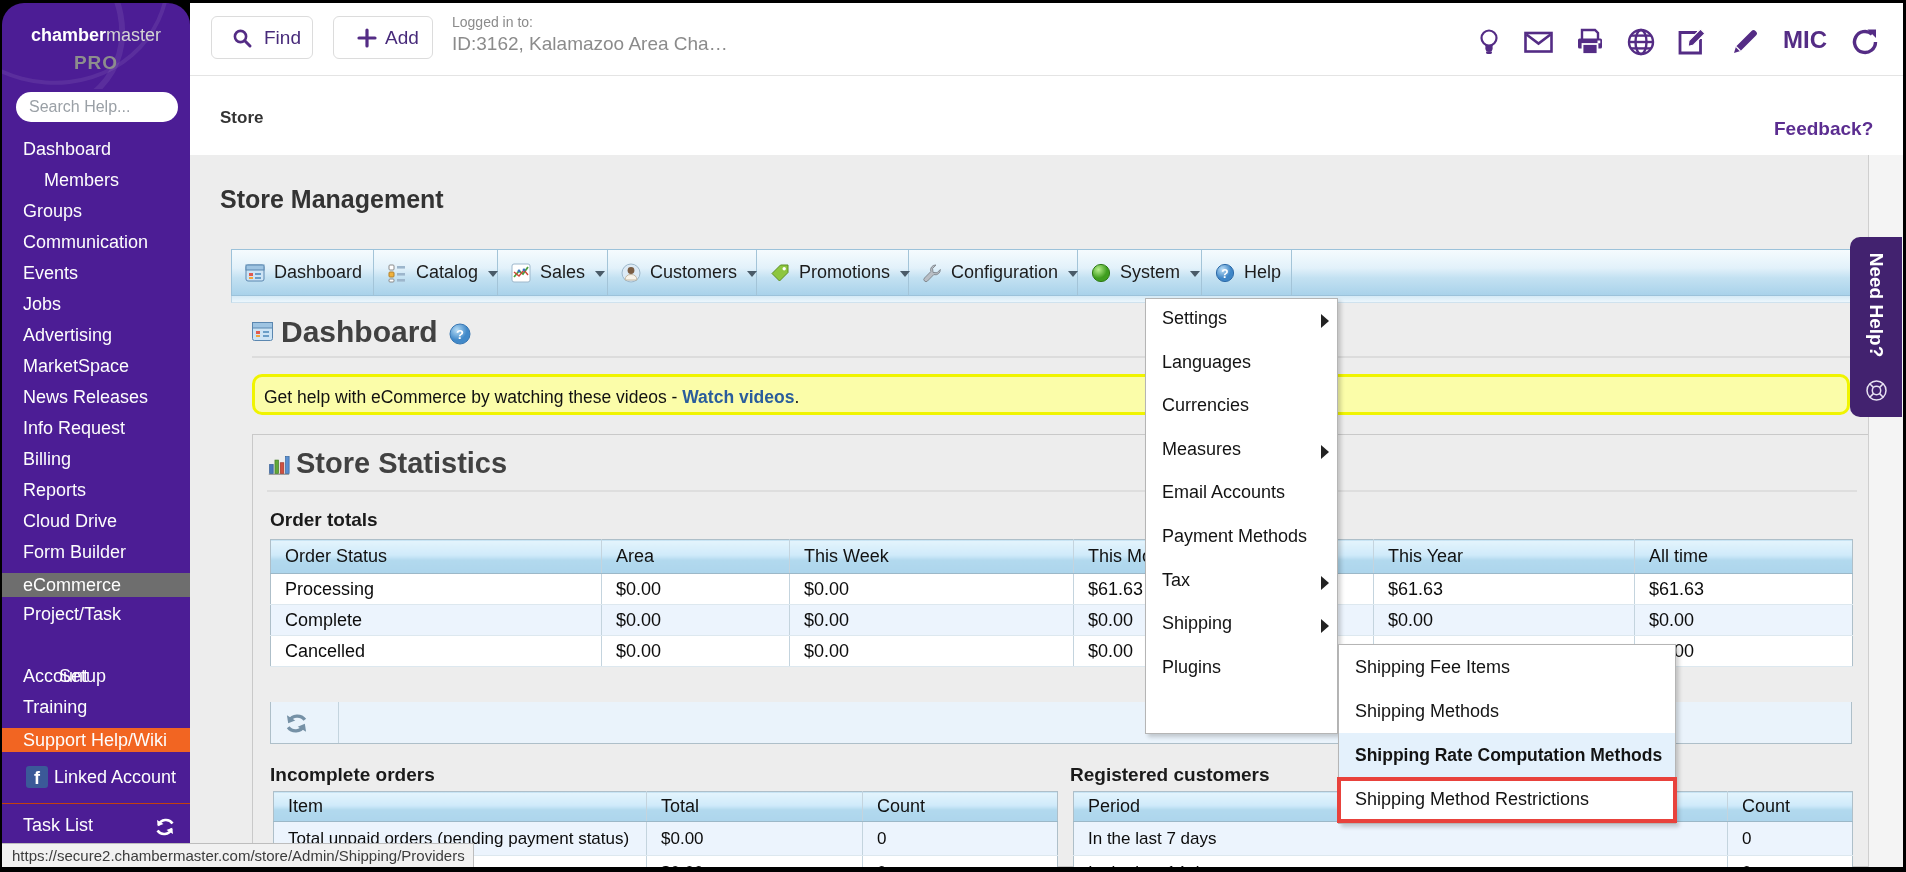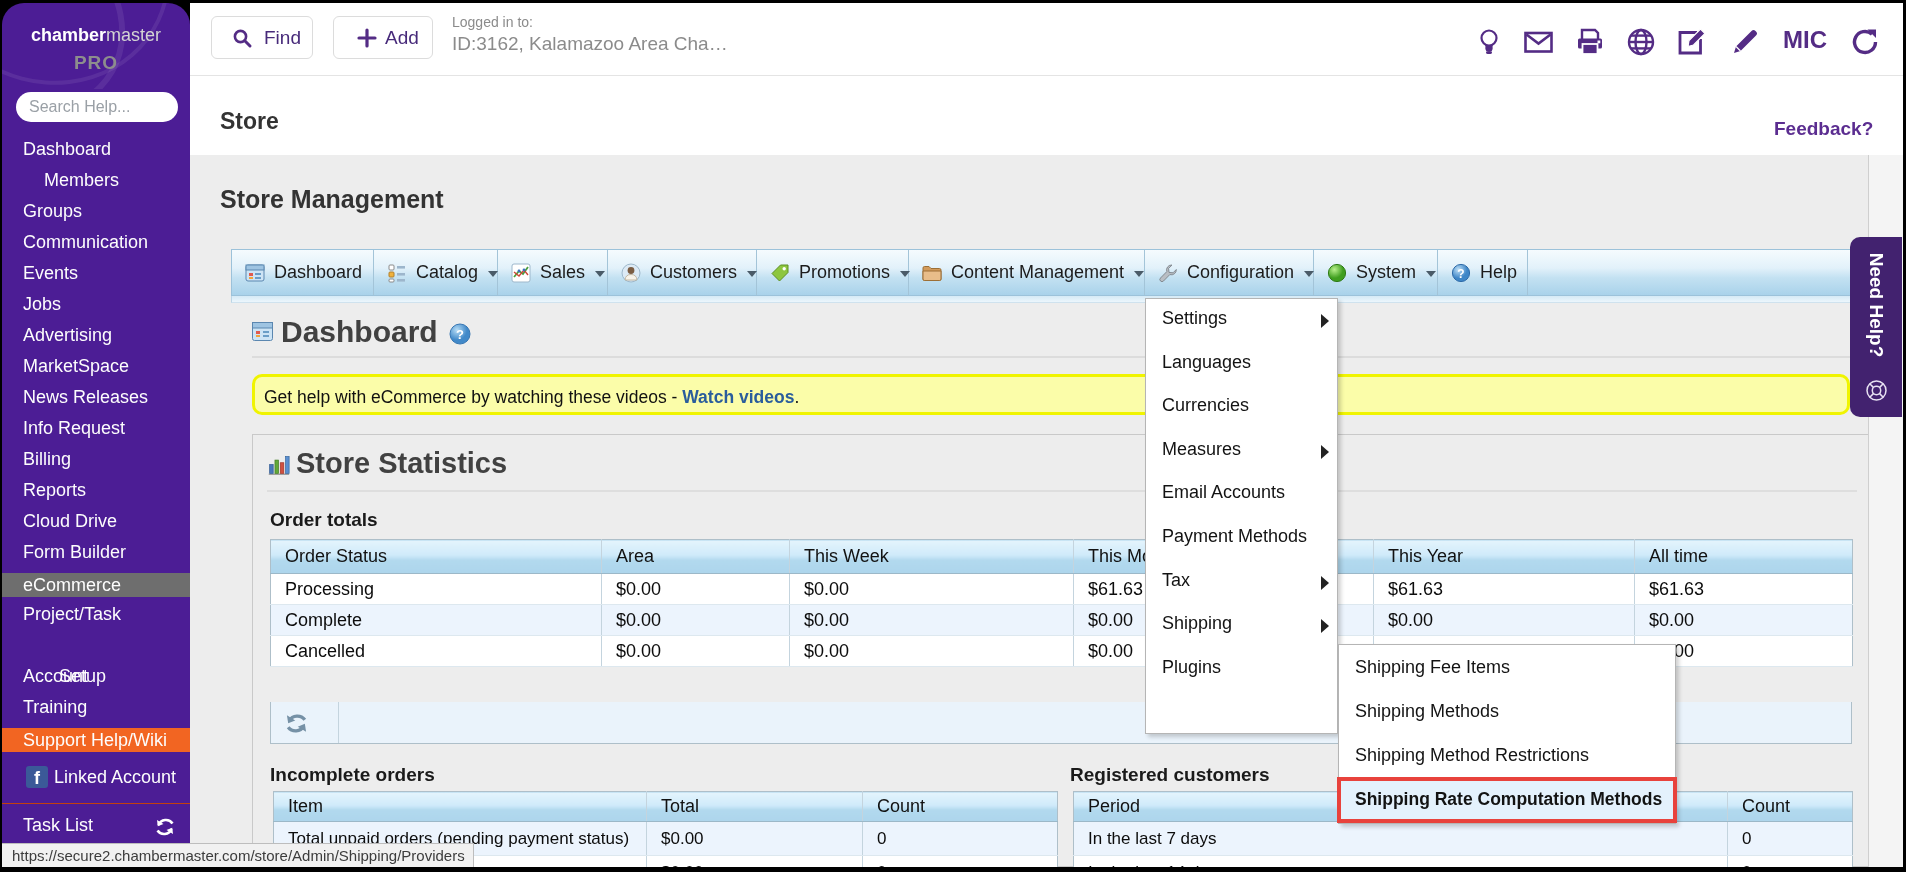--- a/index.html
+++ b/index.html
@@ -27,21 +27,21 @@
 #topdiv { position:absolute; left:0; top:72px; width:1713px; height:1px; background:#e4e4e4; }
 .btn { position:absolute; top:13px; height:43px; border:1px solid #dcdcdc; border-radius:6px; background:#fff; color:#472a7a; font-size:19px; }
 #btnFind { left:21px; width:102px; }
 #btnAdd { left:143px; width:100px; }
 .btn .lab { position:absolute; top:10px; font-size:19px; color:#472a7a; }
 #loggedin { position:absolute; left:262px; top:11px; color:#8b8b8b; }
 #loggedin .s1 { font-size:14px; }
 #loggedin .s2 { font-size:19px; margin-top:3px; }
 .ticon { position:absolute; top:24px; }
 #mic { position:absolute; left:1593px; top:23px; font-size:24px; font-weight:bold; color:#542c85; }
-#storeLbl { position:absolute; left:30px; top:105px; font-size:23px; font-weight:bold; color:#333; }
+#storeLbl { position:absolute; left:30px; top:105px; font-size:17px; font-weight:bold; color:#333; }
 #feedback { position:absolute; left:1584px; top:115px; font-size:19px; font-weight:bold; color:#5b2d90; }
 
 #content { left:190px; top:155px; width:1678px; height:712px; background:#ededed; overflow:hidden; }
 #gutter { left:1868px; top:155px; width:35px; height:712px; background:#f4f4f4; border-left:1px solid #cfcfcf; }
 #smTitle { position:absolute; left:30px; top:30px; font-size:25px; font-weight:bold; color:#333; }
 
 #navbar { position:absolute; left:41px; top:94px; width:1628px; height:47px; background:linear-gradient(#f5fbfe 0%,#e2f1fa 40%,#c3e1f2 62%,#a9d2ea 100%); border:1px solid #9cc2da; display:flex; }
 #navunder { position:absolute; left:41px; top:141px; width:1628px; height:7px; background:linear-gradient(#d5eaf6,#ecf6fc); border-left:1px solid #bcd6e6; border-right:1px solid #bcd6e6; border-bottom:1px solid #cfe2ee; }
 .nitem { white-space:nowrap; height:45px; border-right:1px solid #a3c4d8; display:flex; align-items:center; padding-left:13px; font-size:18px; color:#1c1c1c; }
 .nitem .ic { margin-right:9px; width:20px; height:20px; flex:0 0 20px; }
@@ -236,24 +236,20 @@
         </svg>Sales<span class="caret"></span></div>
     <div class="nitem" style="width:149px;"><svg class="ic" viewBox="0 0 20 20">
           <circle cx="10" cy="10" r="9" fill="#dceaf5" stroke="#9eb8cb"></circle>
           <circle cx="10" cy="7.5" r="3.4" fill="#7b5d43"></circle>
           <path d="M4 17 Q4.5 11.5 10 11.5 Q15.5 11.5 16 17 Z" fill="#f7f3ea" stroke="#b9a98f" stroke-width="0.8"></path>
         </svg>Customers<span class="caret"></span></div>
     <div class="nitem" style="width:152px;"><svg class="ic" viewBox="0 0 20 20">
           <path d="M2 10.5 L10.5 2 L18 2 L18 9.5 L9.5 18 Z" fill="#8dc63f" stroke="#5d9023"></path>
           <circle cx="14.2" cy="5.8" r="1.7" fill="#fff"></circle>
         </svg>Promotions<span class="caret"></span></div>
-    <div class="nitem" style="width:236px;"><svg class="ic" viewBox="0 0 20 20">
-          <path d="M1 5 Q1 3.5 2.5 3.5 H7 L9 5.5 H17.5 Q19 5.5 19 7 V16 Q19 17.5 17.5 17.5 H2.5 Q1 17.5 1 16 Z" fill="#d29a5a" stroke="#9c6f36"></path>
-          <path d="M1 8 H19 V16 Q19 17.5 17.5 17.5 H2.5 Q1 17.5 1 16 Z" fill="#e8bd8a" stroke="#9c6f36"></path>
-        </svg>Content Management<span class="caret"></span></div>
     <div class="nitem" style="width:169px;"><svg class="ic" viewBox="0 0 20 20">
           <path d="M13.5 2 A5 5 0 0 0 8.8 8.6 L2.5 15 A2.1 2.1 0 0 0 5.5 18 L11.8 11.6 A5 5 0 0 0 18.3 6.5 L15 9.8 L11 9.4 L10.6 5.4 L14 2.1 Z" fill="#b9bec4" stroke="#7d838a" stroke-width="0.9"></path>
         </svg>Configuration<span class="caret"></span></div>
     <div class="nitem" style="width:124px;"><svg class="ic" viewBox="0 0 20 20">
           <defs>
             <radialGradient id="gg" cx="0.35" cy="0.3">
               <stop offset="0" stop-color="#b8f08c"></stop>
               <stop offset="1" stop-color="#3f9e1f"></stop>
             </radialGradient>
           </defs>
@@ -415,22 +411,22 @@
   <div class="mitem">Measures<span class="arr"></span></div>
   <div class="mitem">Email Accounts</div>
   <div class="mitem">Payment Methods</div>
   <div class="mitem">Tax<span class="arr"></span></div>
   <div class="mitem">Shipping<span class="arr"></span></div>
   <div class="mitem">Plugins</div>
 </div>
 <div class="menu" id="shipMenu">
   <div class="mitem">Shipping Fee Items</div>
   <div class="mitem">Shipping Methods</div>
+  <div class="mitem hlitem">Shipping Rate Computation Methods</div>
   <div class="mitem">Shipping Method Restrictions</div>
-  <div class="mitem hlitem">Shipping Rate Computation Methods</div>
 </div>
 <div class="abs" id="redbox"></div>
 <div class="abs" id="needhelp">
   <div class="txt">Need Help?</div>
   <svg width="23" height="23" viewBox="0 0 23 23">
       <g fill="none" stroke="#e8e2f2" stroke-width="1.5">
         <circle cx="11.5" cy="11.5" r="9.5"></circle>
         <circle cx="11.5" cy="11.5" r="4.2"></circle>
         <line x1="4.8" y1="4.8" x2="8.6" y2="8.6"></line>
         <line x1="18.2" y1="4.8" x2="14.4" y2="8.6"></line>

